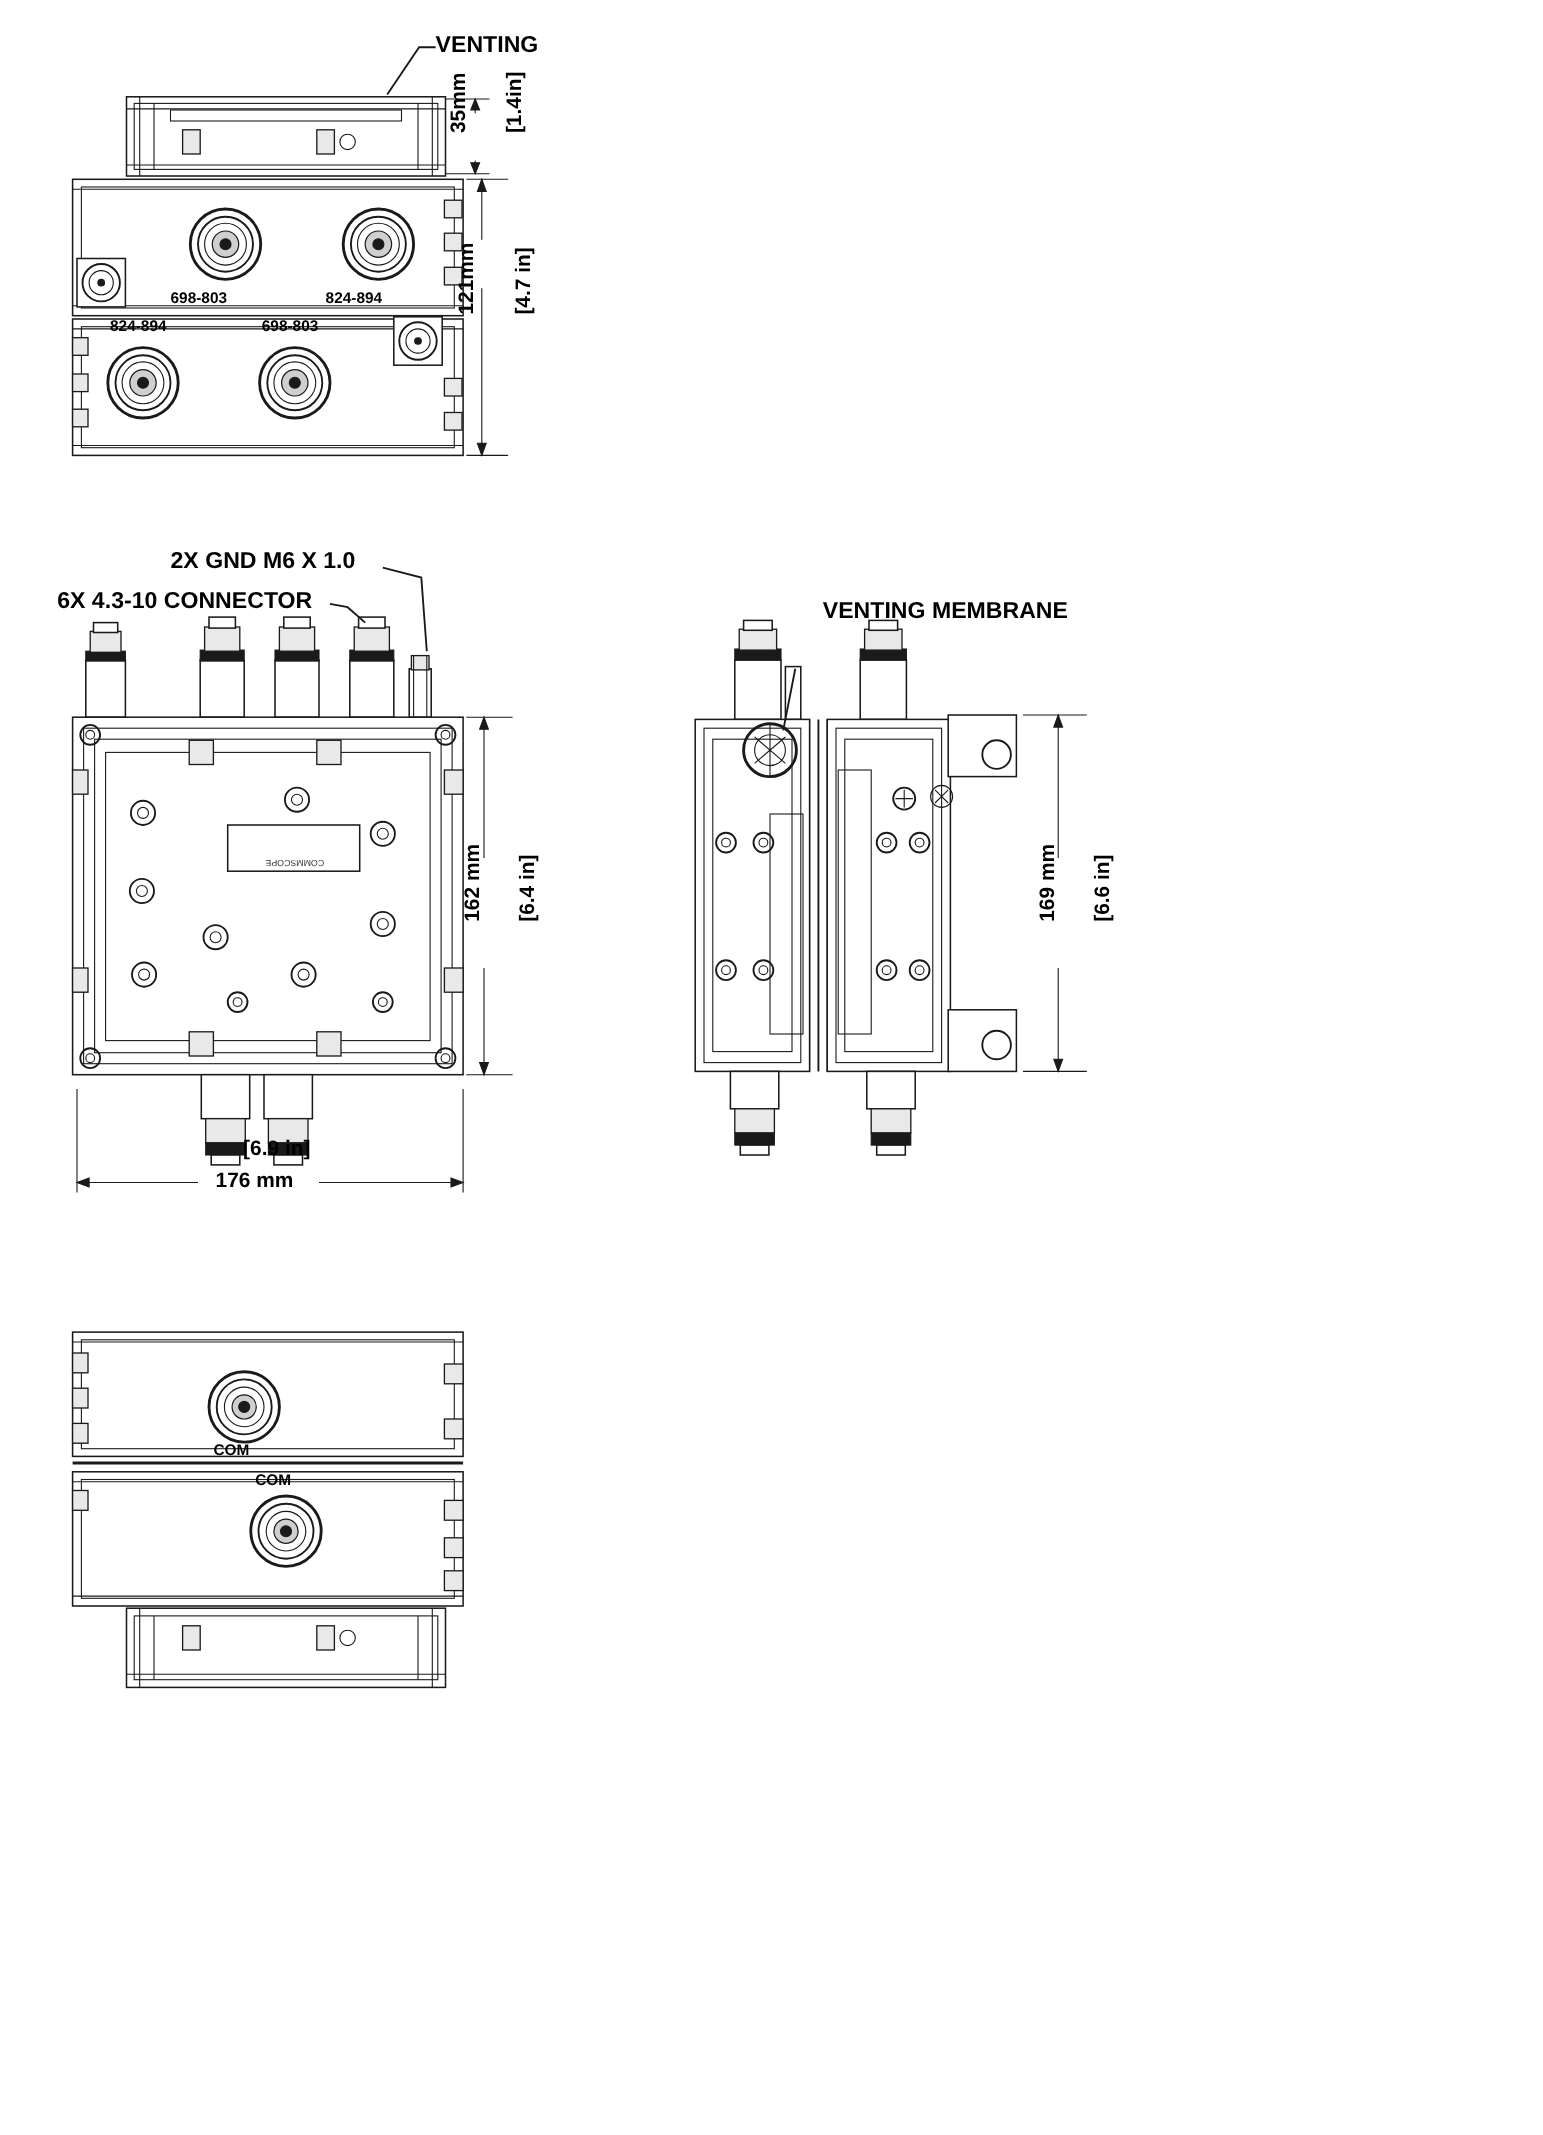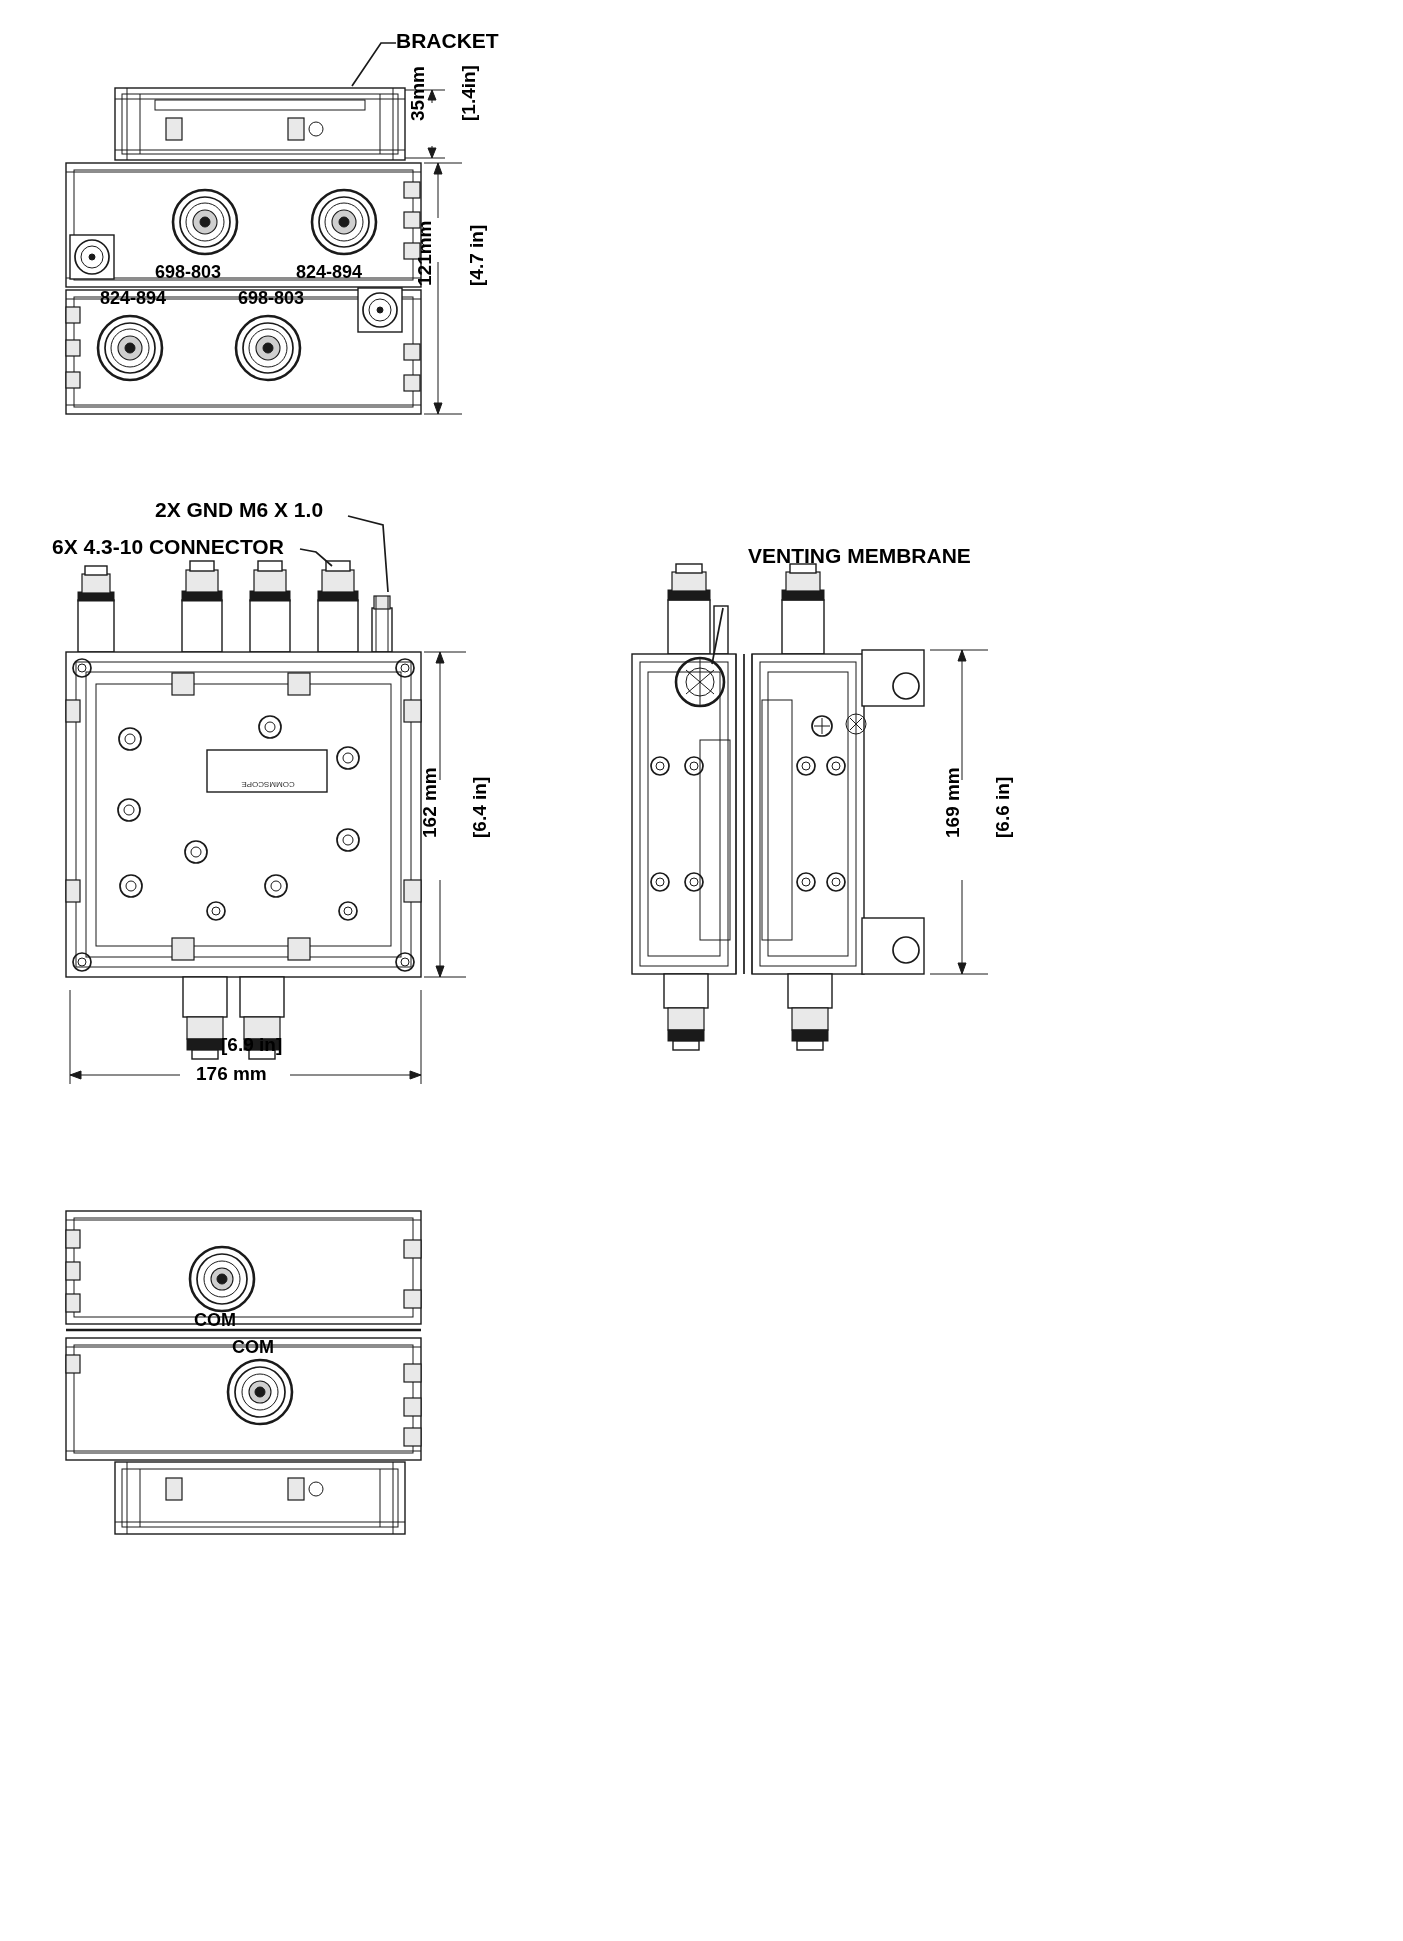--- a/index.html
+++ b/index.html
@@ -1,20 +1,20 @@
 <!DOCTYPE html>
 <html><head>
 <meta charset="utf-8">
 <style>
   html,body{margin:0;padding:0;background:#ffffff;}
   body{width:1403px;height:1941px;position:relative;font-family:"Liberation Sans",sans-serif;color:#000;}
   .sheet{position:absolute;left:0;top:0;width:1403px;height:1941px;overflow:hidden;}
   .lbl{position:absolute;font-weight:bold;white-space:nowrap;}
   .lbl.big{font-size:21px;}
-  .lbl.med{font-size:18px;}
+  .lbl.med{font-size:14px;}
   .vert{transform-origin:center center;}
   .dimtxt{position:absolute;font-weight:bold;font-size:19px;white-space:nowrap;}
   svg{position:absolute;left:0;top:0;}
   .ln{stroke:#1a1a1a;fill:none;}
   .thin{stroke-width:1;}
   .med2{stroke-width:1.7;}
   .thick{stroke-width:2.6;}
   .fillw{fill:#ffffff;stroke:#1a1a1a;stroke-width:1.4;}
   .fillg{fill:#e9e9e9;stroke:#1a1a1a;stroke-width:1.2;}
   .filld{fill:#1a1a1a;stroke:#1a1a1a;stroke-width:1;}
@@ -318,21 +318,21 @@
       <path class="ln thin" d="M140 1469 L140 1527 M380 1469 L380 1527"></path>
       <rect class="fillg" x="166" y="1478" width="16" height="22"></rect>
       <rect class="fillg" x="288" y="1478" width="16" height="22"></rect>
       <circle class="ln thin nofill" cx="316" cy="1489" r="7"></circle>
       <path class="ln thin" d="M115 1522 L405 1522"></path>
       <path class="ln thin" d="M127 1462 L127 1534 M393 1462 L393 1534"></path>
     </g>
 
   </svg>
 
-  <div class="lbl big" style="left:396px;top:29px;">BRACKET</div>
+  <div class="lbl big" style="left:396px;top:29px;">VENTING</div>
 
   <div class="dimtxt vert" style="left:404px;top:96px;width:28px;text-align:center;transform:rotate(-90deg);">35mm</div>
   <div class="dimtxt vert" style="left:455px;top:96px;width:28px;text-align:center;transform:rotate(-90deg);">[1.4in]</div>
 
   <div class="dimtxt vert" style="left:410px;top:260px;width:30px;text-align:center;transform:rotate(-90deg);">121mm</div>
   <div class="dimtxt vert" style="left:462px;top:260px;width:30px;text-align:center;transform:rotate(-90deg);">[4.7 in]</div>
 
   <div class="lbl med" style="left:155px;top:262px;">698-803</div>
   <div class="lbl med" style="left:296px;top:262px;">824-894</div>
   <div class="lbl med" style="left:100px;top:288px;">824-894</div>

